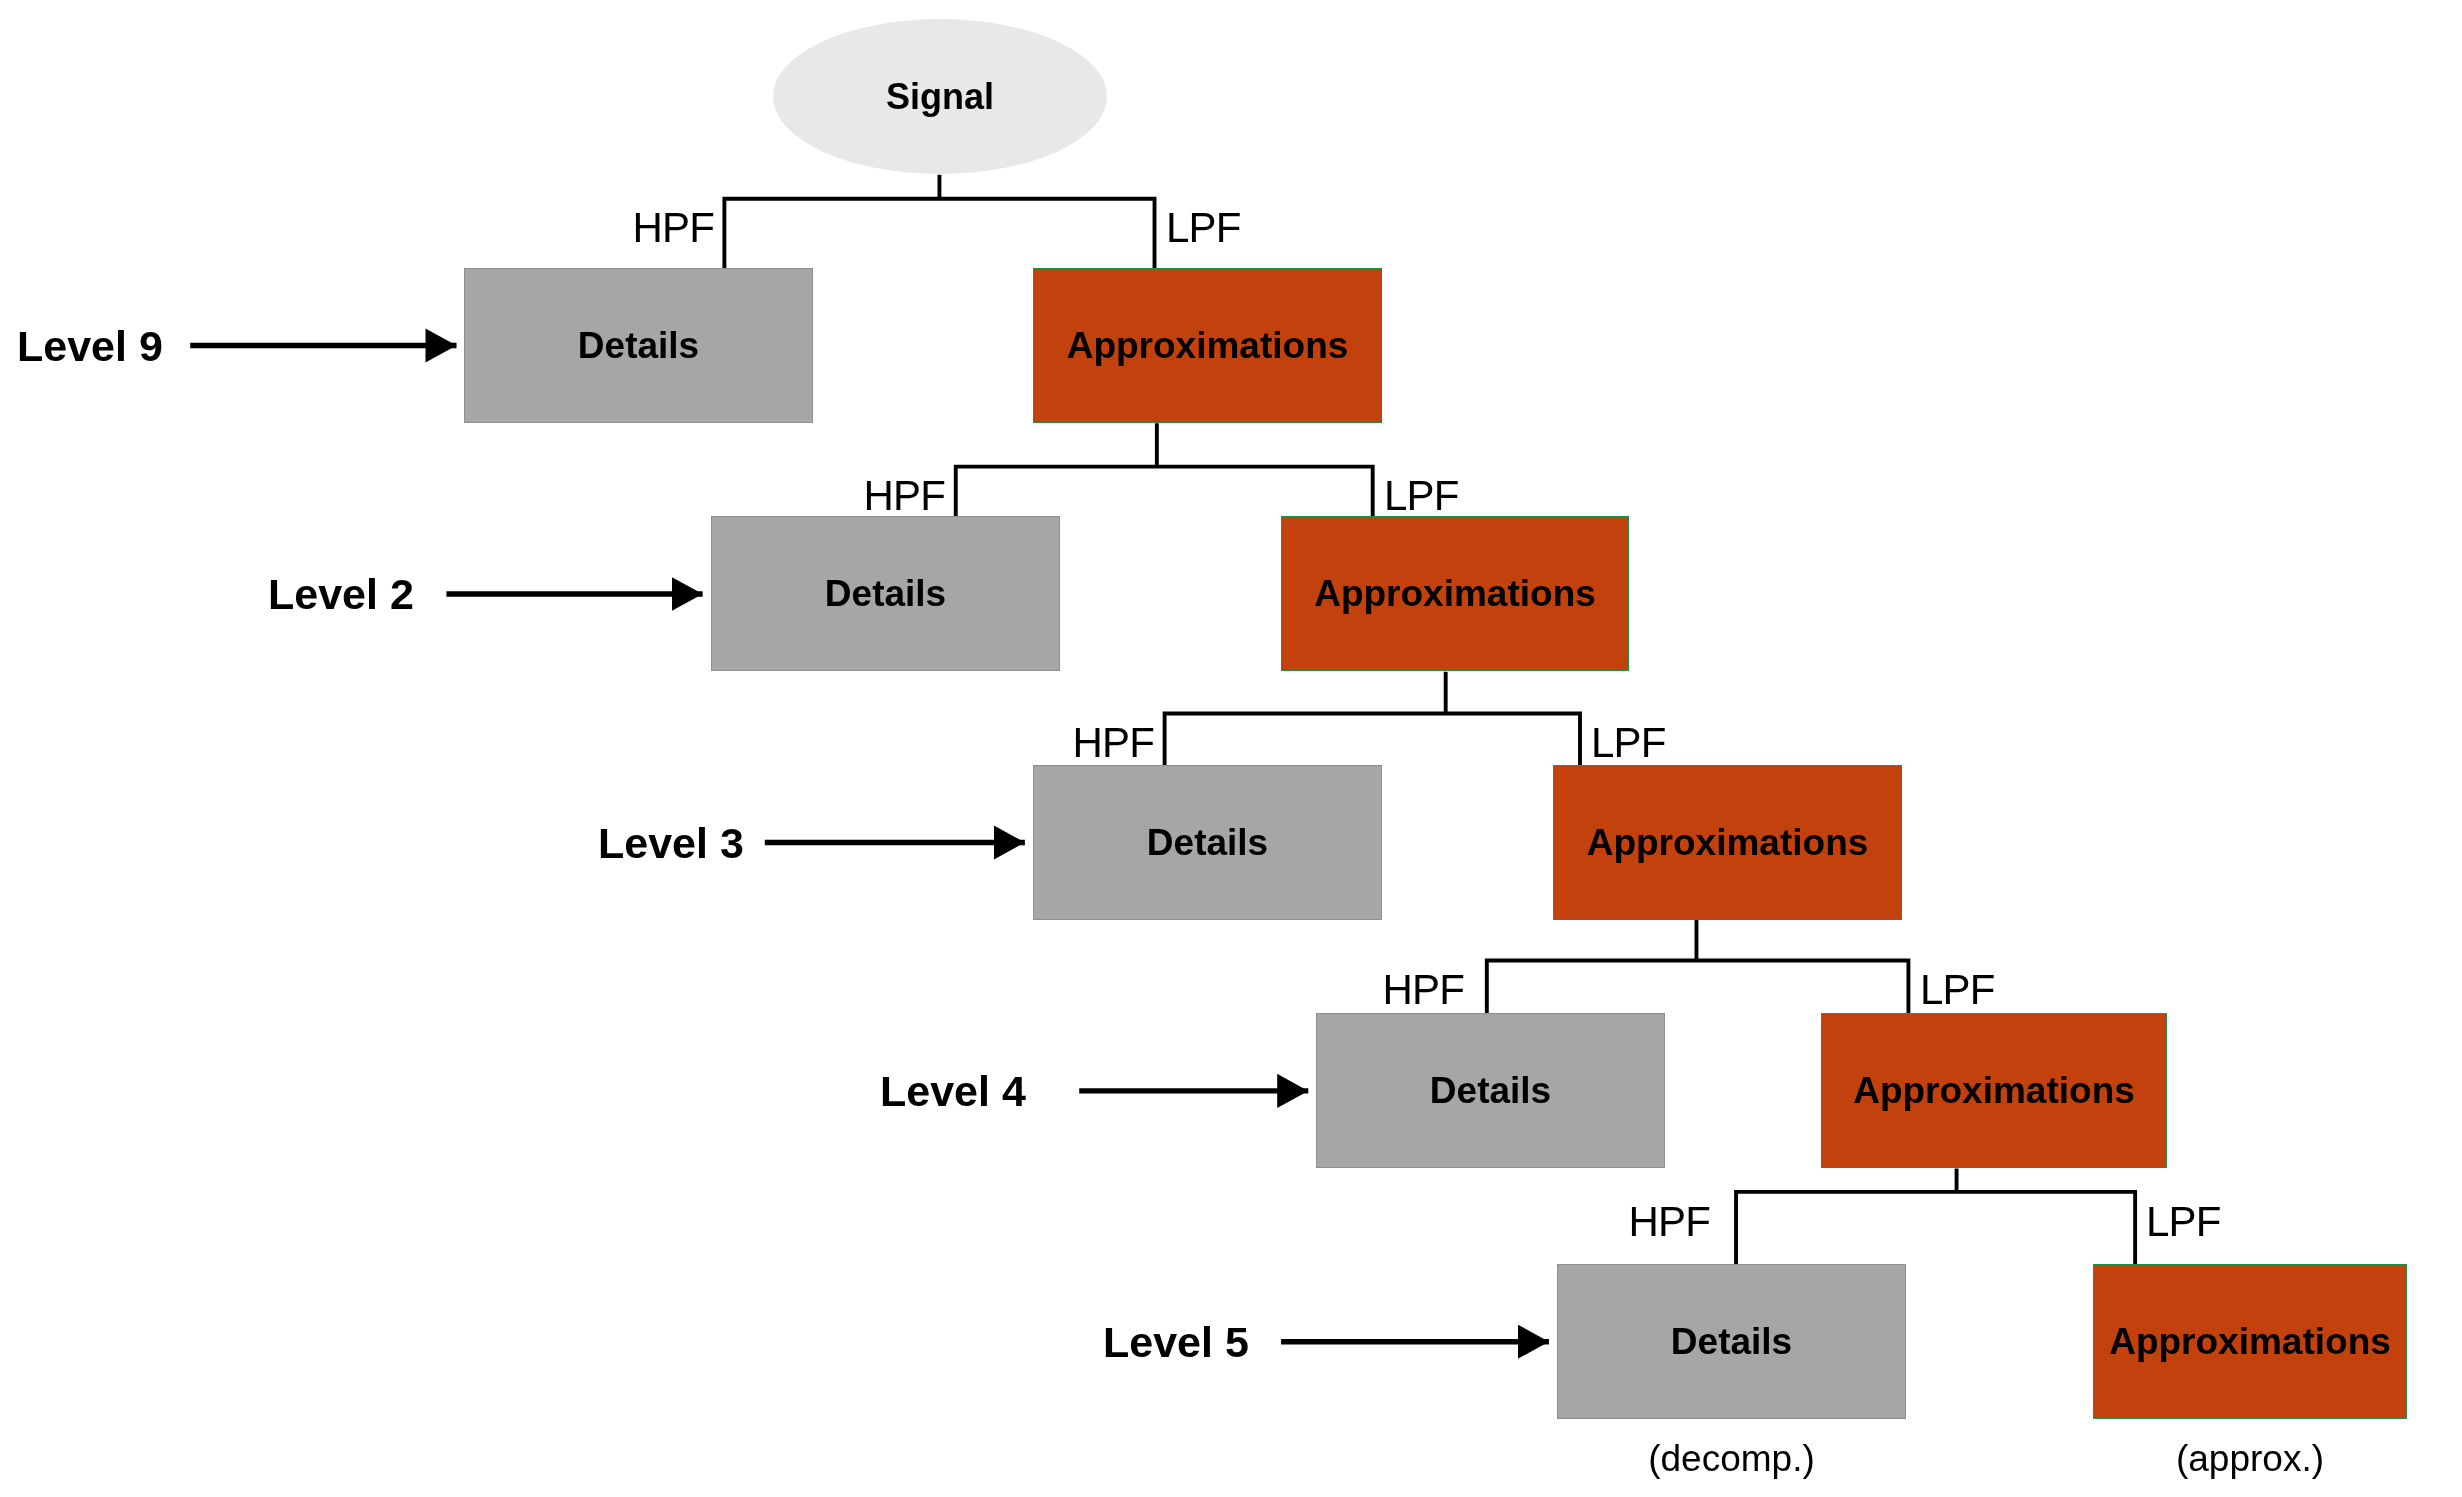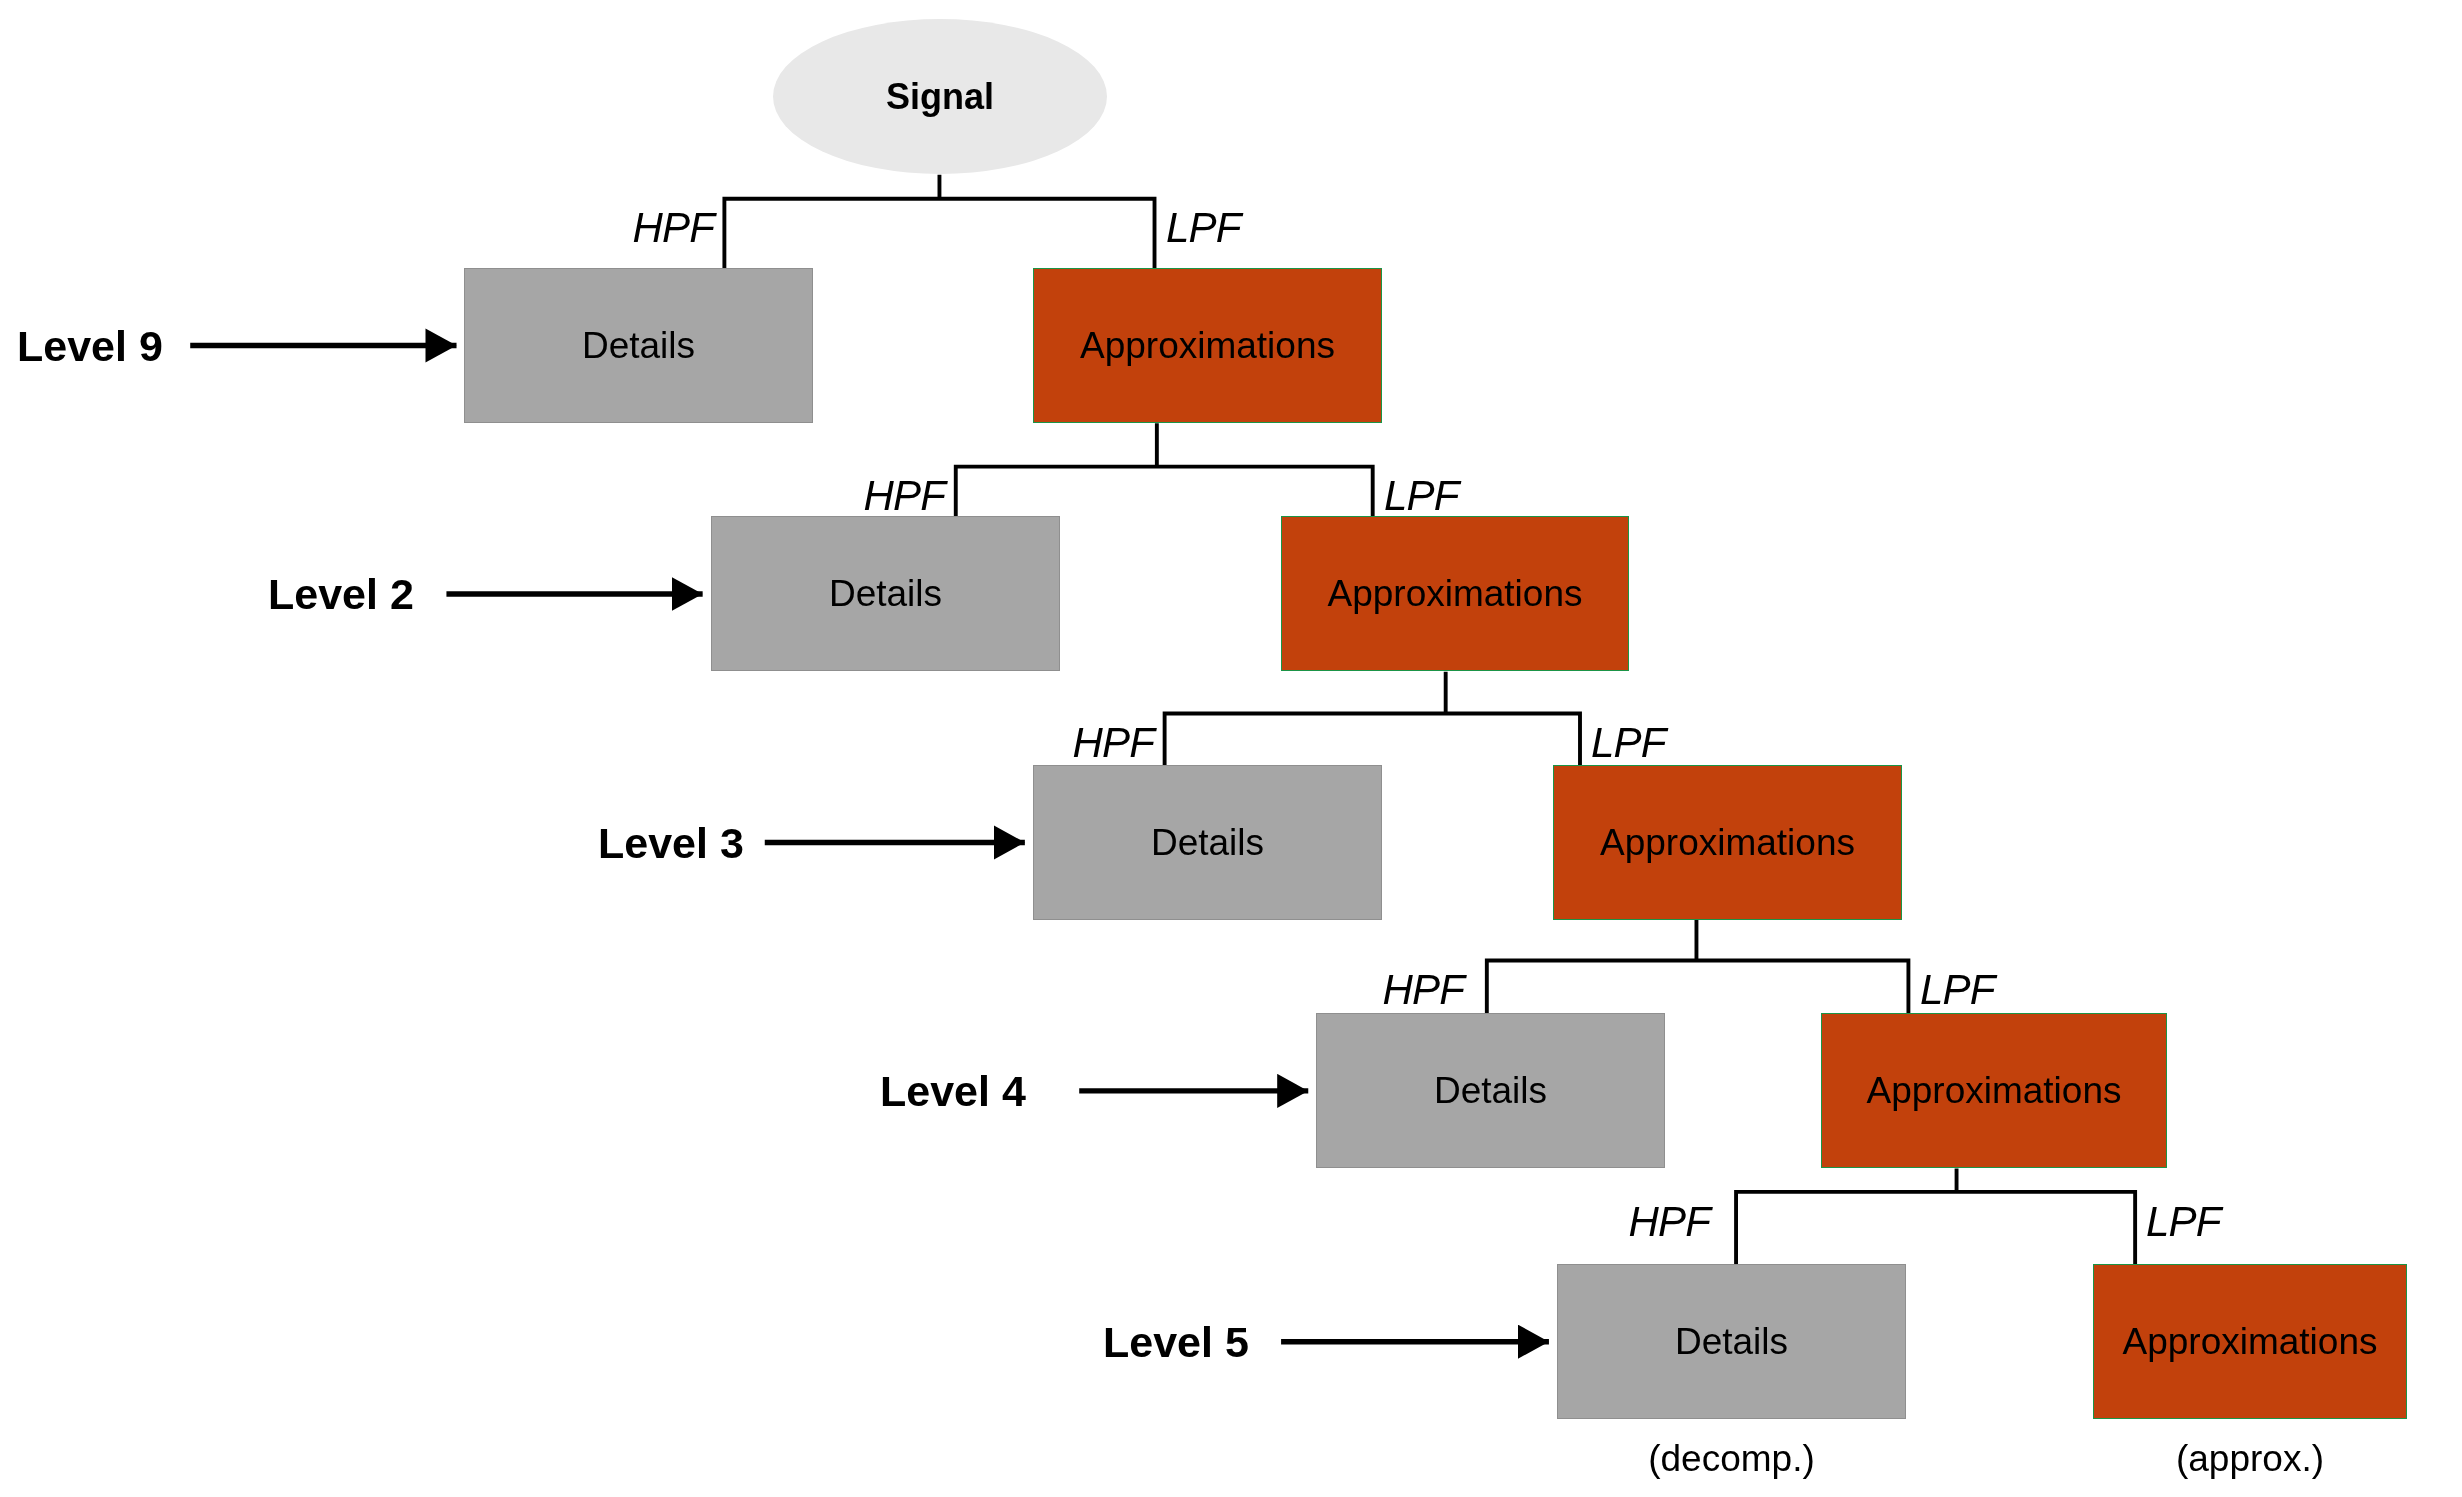--- a/index.html
+++ b/index.html
@@ -3,28 +3,28 @@
 <meta charset="utf-8">
 <style>
   html, body { margin: 0; padding: 0; background: #ffffff; }
   body { width: 2462px; height: 1497px; position: relative; overflow: hidden;
          font-family: "Liberation Sans", sans-serif; color: #000; }
   .canvas { position: absolute; left: 0; top: 0; width: 2462px; height: 1497px; border-radius: 28px; }
   svg.lines { position: absolute; left: 0; top: 0; pointer-events: none; }
   .branch { stroke: #000; stroke-width: 5; fill: none; }
   .arrowline { stroke: #000; stroke-width: 7; }
   .node { position: absolute; display: flex; align-items: center; justify-content: center;
-          box-sizing: border-box; font-weight: normal; font-size: 37px; letter-spacing: 0px; }
+          box-sizing: border-box; font-weight: bold; font-size: 37px; letter-spacing: 0px; }
   .details-box { background: #A6A6A6; border: 1.6px solid #8F8F8F; }
   .approx-box  { background: #c2410c; border: 1.6px solid #1B9447; }
   .signal-ellipse { position: absolute; background: #E8E8E8; border-radius: 50%;
           display: flex; align-items: center; justify-content: center;
           font-weight: bold; font-size: 36px; }
   .filter-label { position: absolute; font-size: 42px; height: 50px; line-height: 50px;
-          letter-spacing: -0.8px; white-space: nowrap; font-style: italic; }
+          letter-spacing: -0.8px; white-space: nowrap; }
   .hpf { width: 171px; text-align: right; }
   .lpf { width: 202px; text-align: left; }
   .level-label { position: absolute; font-weight: bold; font-size: 43px;
           height: 56px; line-height: 56px; white-space: nowrap; }
   .caption { position: absolute; font-size: 37px; height: 47px; line-height: 47px;
           text-align: center; }
 </style>
 </head>
 <body>
 

